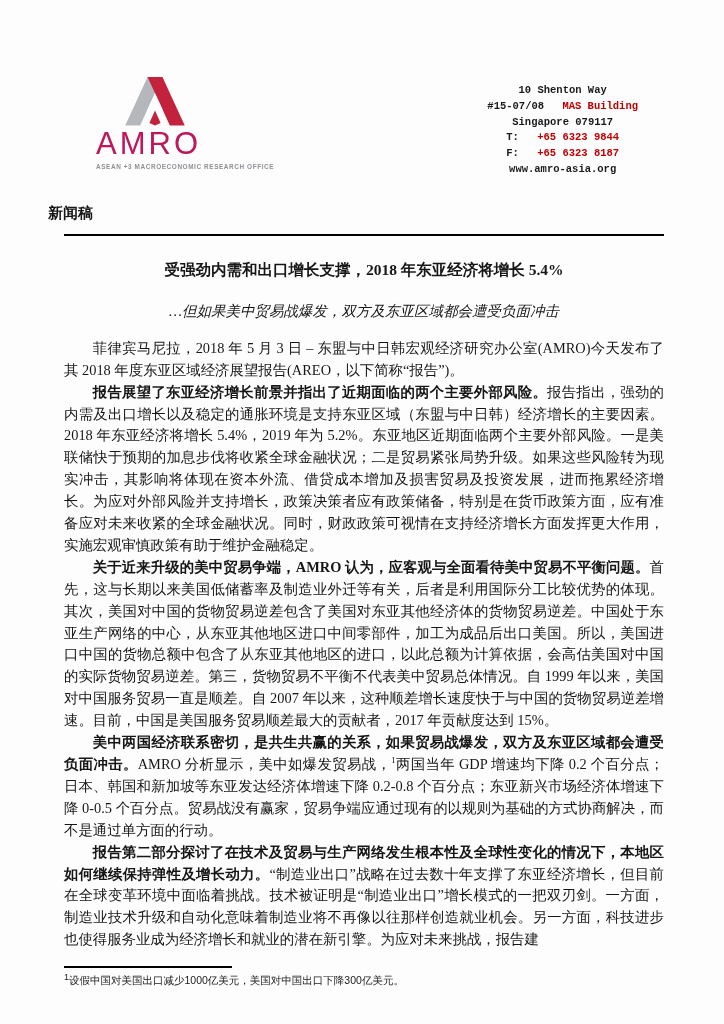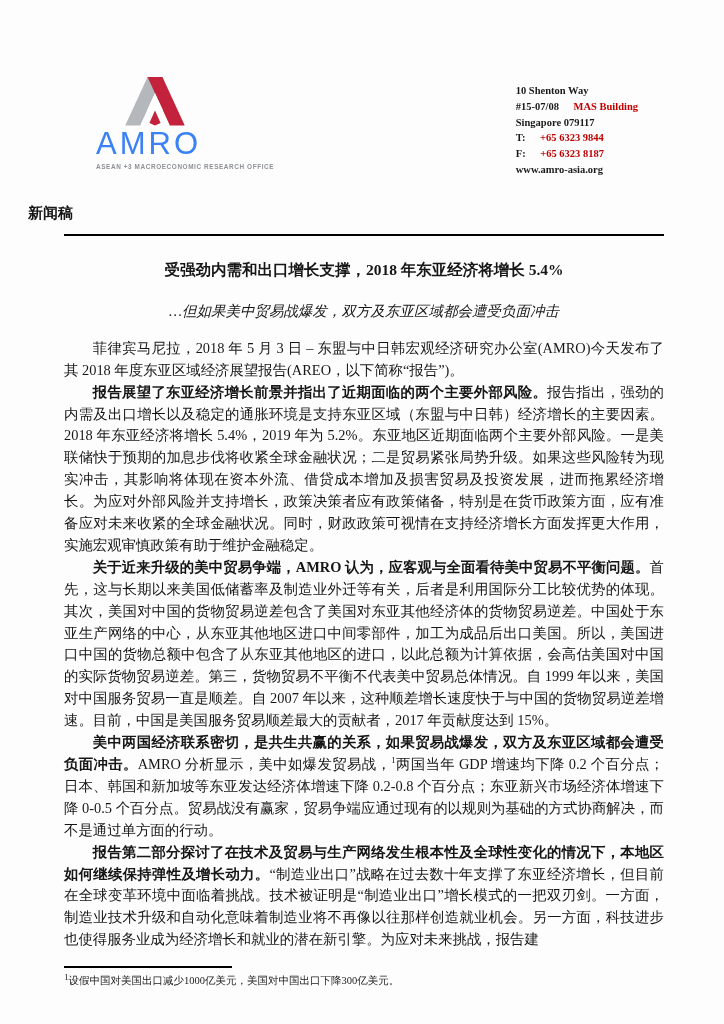--- a/index.html
+++ b/index.html
@@ -20,48 +20,48 @@
     align-items:flex-start;
     padding:74px 86px 0 96px;
   }
   .logo{display:inline-block;text-align:center;}
   .logo-mark{display:block;margin:0 auto 2px 28px;}
   .wordmark{
     font-family:"Liberation Sans",sans-serif;
     font-size:31px;
     font-weight:500;
     letter-spacing:3px;
-    color:#3b82f6;
+    color:#be185d;
     line-height:1;
     text-align:left;
   }
   .tagline{
     font-family:"Liberation Sans",sans-serif;
     font-size:6.4px;
     font-weight:bold;
     letter-spacing:0.6px;
     color:#8d9094;
     margin-top:4px;
     white-space:nowrap;
     text-align:left;
   }
   .address{
     padding-top:9px;
-    text-align:left;
-    font-family:Liberation Serif, serif;
+    text-align:center;
+    font-family:Liberation Mono, monospace;
     font-size:10.5px;
     font-weight:bold;
     line-height:15.8px;
     color:#1a1a1a;
     white-space:nowrap;
   }
   .address .red{color:#c00000;padding-left:12px;}
   
   .kicker{
-    margin:26px 60px 0 28px;
+    margin:26px 60px 0 48px;
     font-size:15px;
     font-weight:bold;
   }
   .rule{
     margin:11px 60px 0 64px;
     border:none;
     border-top:2px solid #000;
     height:0;
   }
   .title{
@@ -91,21 +91,21 @@
   
   .footnote-sep{
     margin:15px 0 5px 64px;
     width:168px;
     border:none;
     border-top:2px solid #000;
     height:0;
   }
   .footnote{
     margin:0 60px 0 64px;
-    font-family:Liberation Serif, serif;
+    font-family:Liberation Sans, sans-serif;
     font-size:10.5px;
     line-height:15px;
     color:#1a1a1a;
   }
 </style>
 </head>
 <body>
 
 <div class="page">
 

